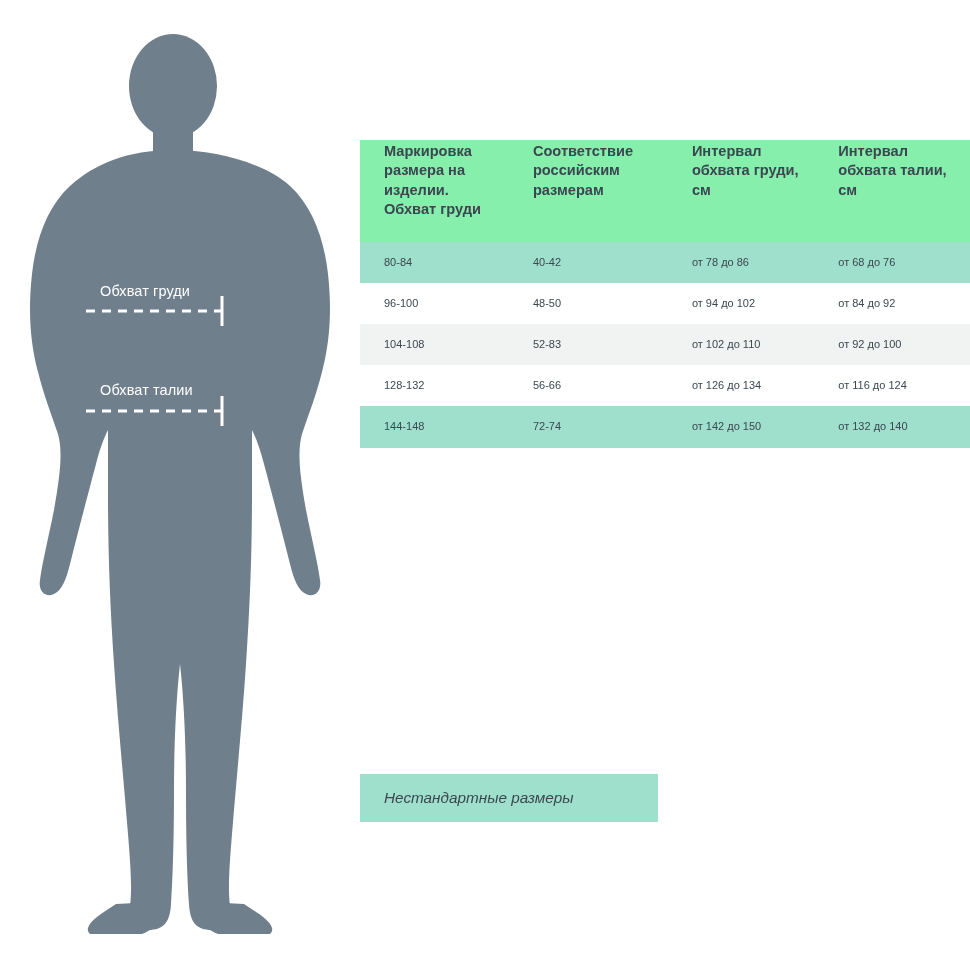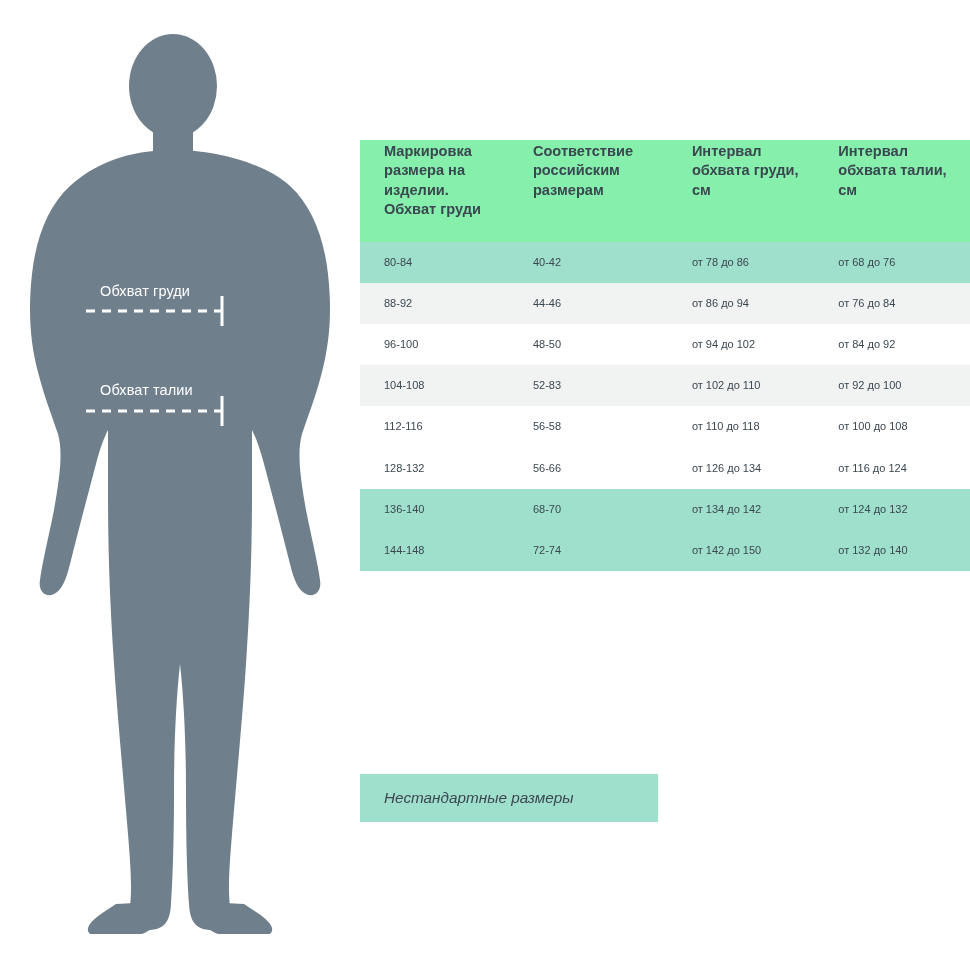--- a/index.html
+++ b/index.html
@@ -184,55 +184,37 @@
         <th class="col-4">Интервал обхвата талии, см</th>
       </tr>
     </thead>
     <tbody id="table-body">
         <tr class="row-highlight">
           <td class="col-1">80-84</td>
           <td class="col-2">40-42</td>
           <td class="col-3">от 78 до 86</td>
           <td class="col-4">от 68 до 76</td>
         </tr>
-        <tr class="row-odd">
-          <td class="col-1">88-92</td>
-          <td class="col-2">44-46</td>
-          <td class="col-3">от 86 до 94</td>
-          <td class="col-4">от 76 до 84</td>
-        </tr>
         <tr class="row-even">
           <td class="col-1">96-100</td>
           <td class="col-2">48-50</td>
           <td class="col-3">от 94 до 102</td>
           <td class="col-4">от 84 до 92</td>
         </tr>
         <tr class="row-odd">
           <td class="col-1">104-108</td>
           <td class="col-2">52-83</td>
           <td class="col-3">от 102 до 110</td>
           <td class="col-4">от 92 до 100</td>
         </tr>
         <tr class="row-even">
-          <td class="col-1">112-116</td>
-          <td class="col-2">56-58</td>
-          <td class="col-3">от 110 до 118</td>
-          <td class="col-4">от 100 до 108</td>
-        </tr>
-        <tr class="row-even">
           <td class="col-1">128-132</td>
           <td class="col-2">56-66</td>
           <td class="col-3">от 126 до 134</td>
           <td class="col-4">от 116 до 124</td>
-        </tr>
-        <tr class="row-highlight">
-          <td class="col-1">136-140</td>
-          <td class="col-2">68-70</td>
-          <td class="col-3">от 134 до 142</td>
-          <td class="col-4">от 124 до 132</td>
         </tr>
         <tr class="row-highlight">
           <td class="col-1">144-148</td>
           <td class="col-2">72-74</td>
           <td class="col-3">от 142 до 150</td>
           <td class="col-4">от 132 до 140</td>
         </tr>
       </tbody>
   </table>
 

